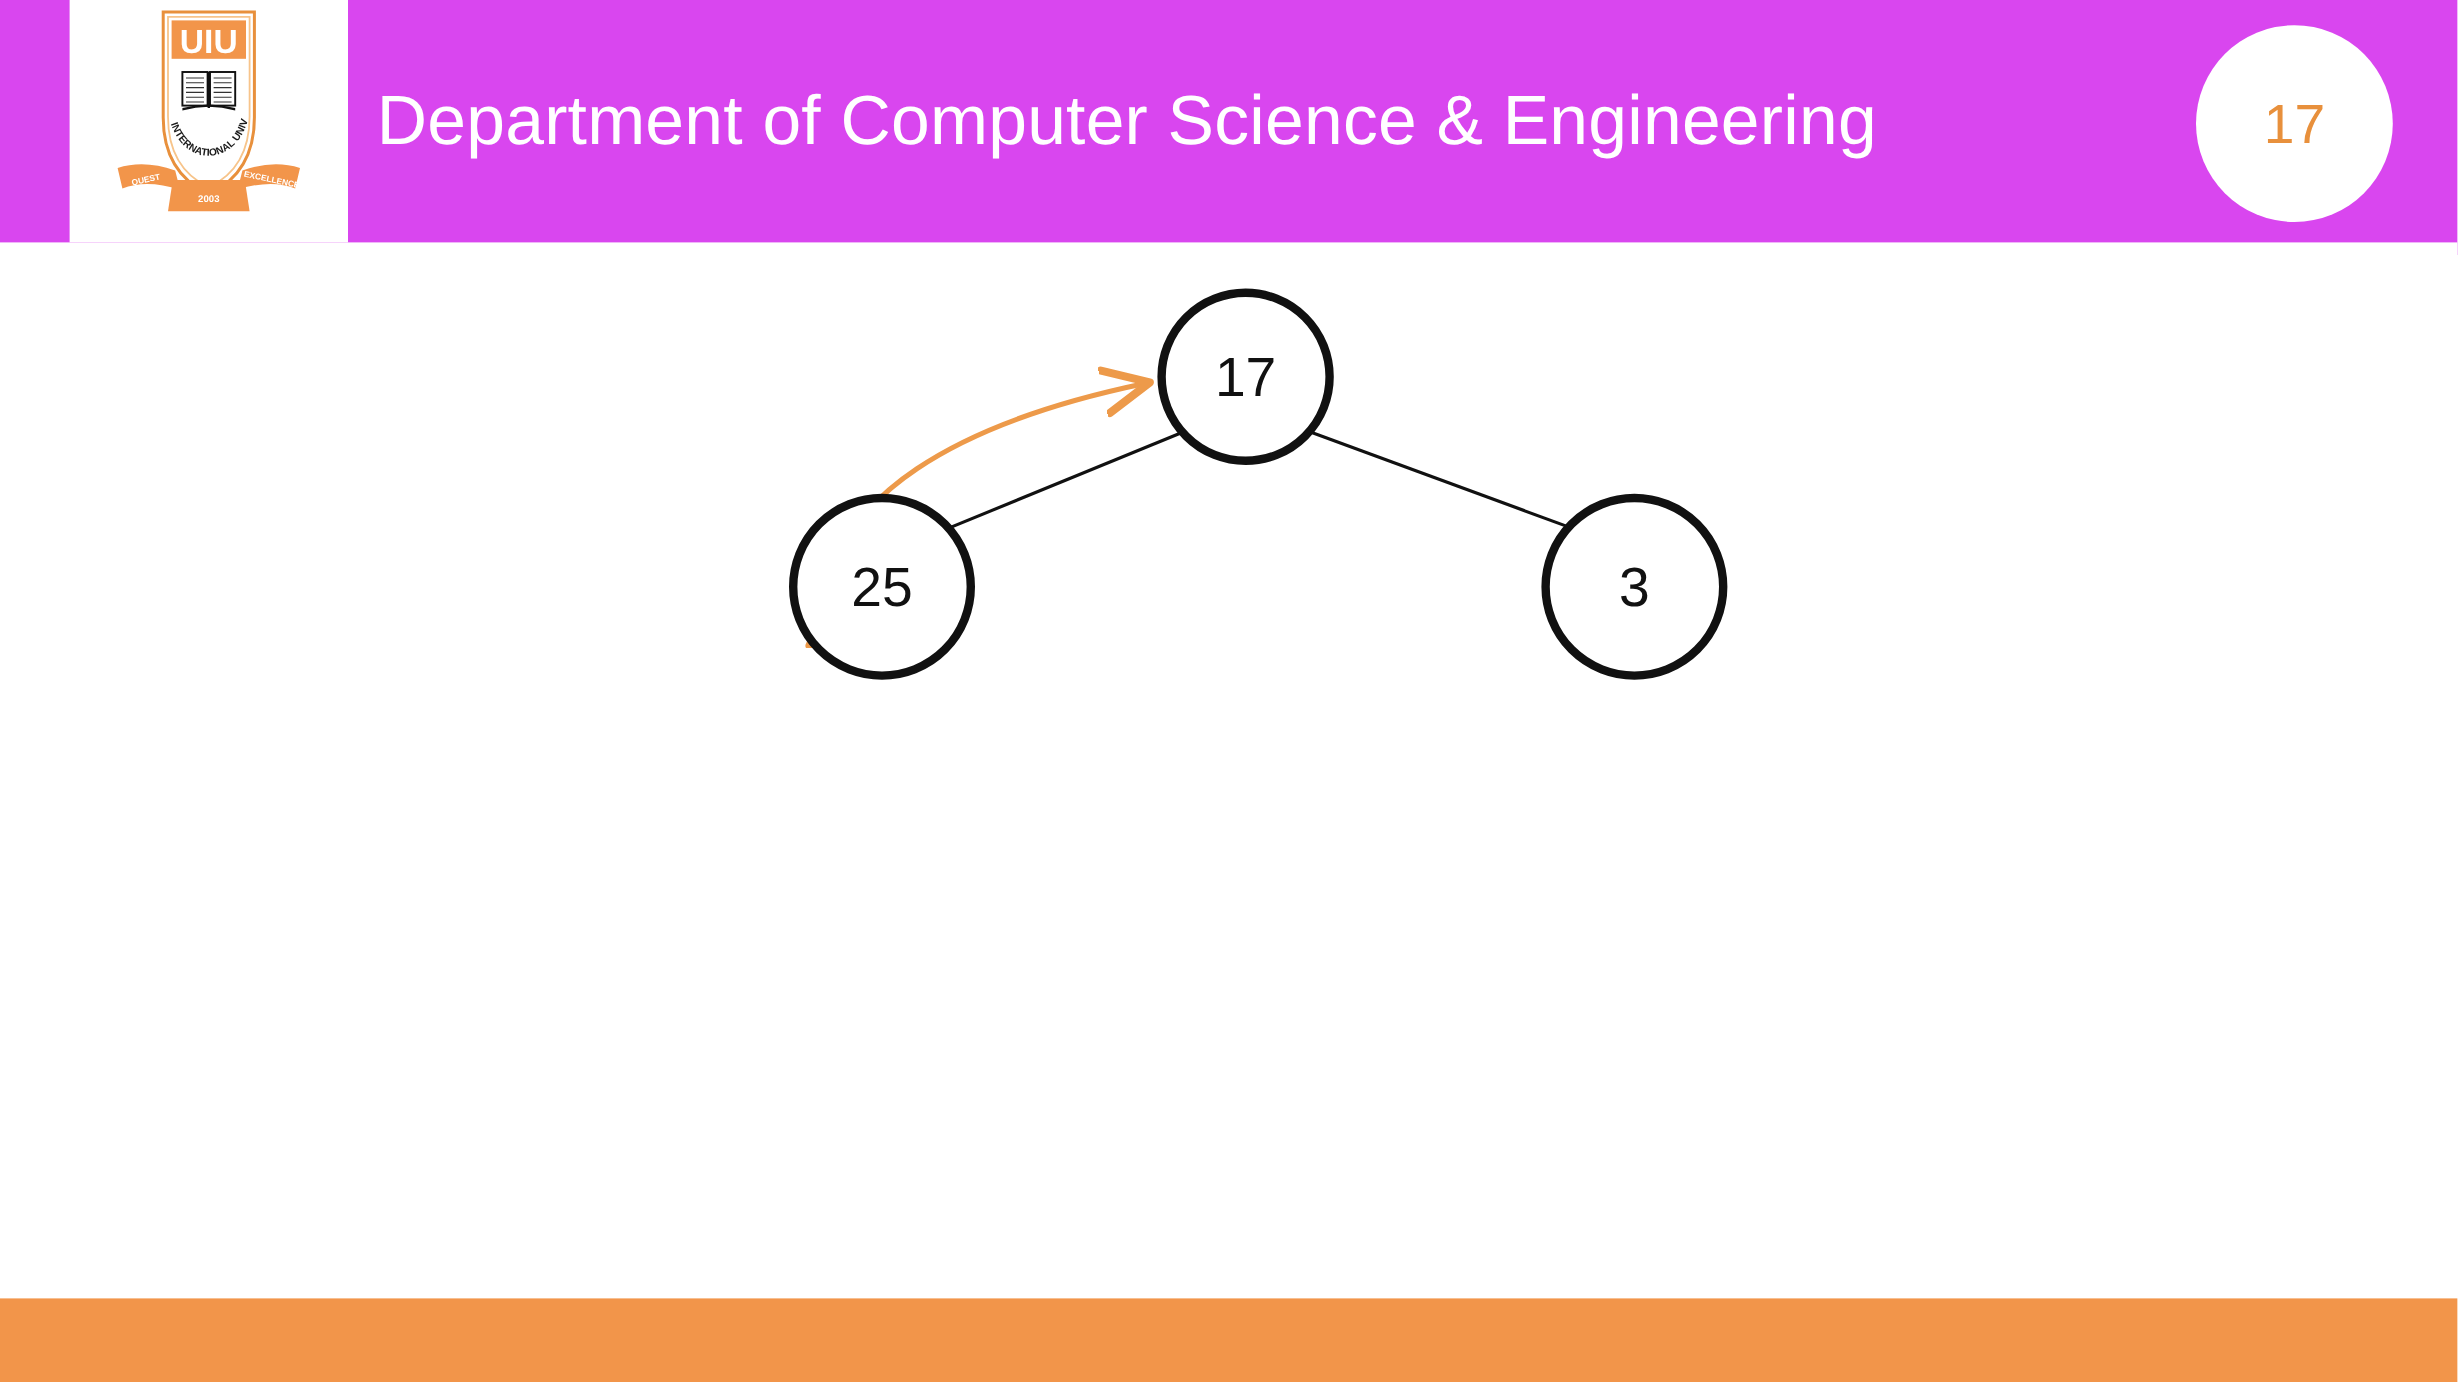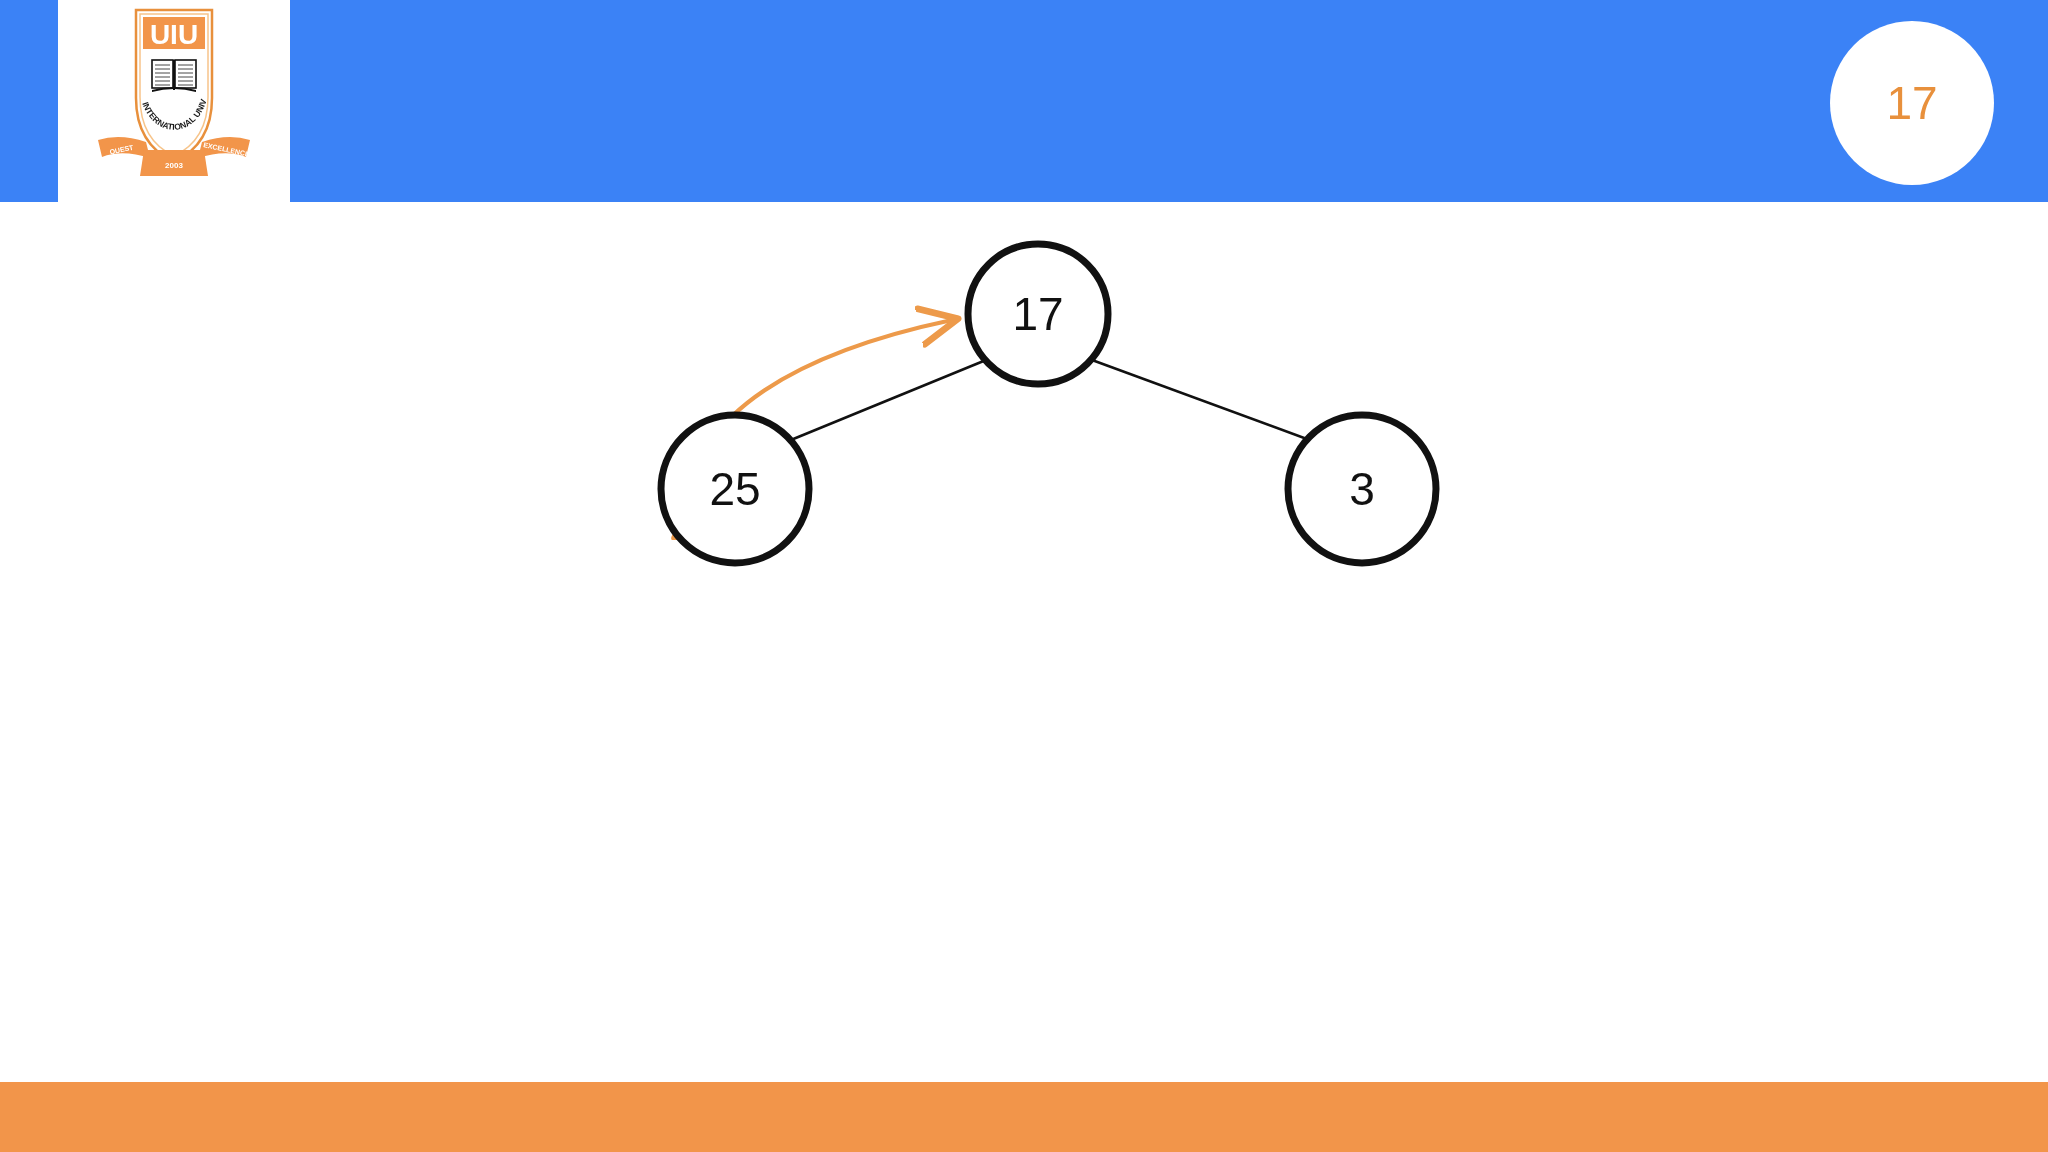--- a/index.html
+++ b/index.html
@@ -15,21 +15,21 @@
     font-family: "Liberation Sans", sans-serif;
   }
 
   
   #header-band {
     position: absolute;
     left: 0;
     top: 0;
     width: 2048px;
     height: 228px;
-    background: #3b82f6;
+    background: #d946ef;
   }
   #logo-plate {
     position: absolute;
     left: 58px;
     top: 0;
     width: 232px;
     height: 202px;
     background: #ffffff;
   }
   #logo-mark {
@@ -167,20 +167,21 @@
     </text>
 
     <path d="M40 138 Q62 131 88 140 L92 156 Q64 147 44 155 Z" fill="#F2954A"></path>
     <path d="M144 140 Q170 131 192 138 L188 155 Q168 147 140 156 Z" fill="#F2954A"></path>
     <path d="M86 148 L146 148 L150 174 L82 174 Z" fill="#F2954A"></path>
     <text x="64" y="150" font-family="'Liberation Sans', sans-serif" font-size="7" font-weight="700" fill="#FFFFFF" text-anchor="middle" transform="rotate(-12 64 150)">QUEST</text>
     <text x="168" y="150" font-family="'Liberation Sans', sans-serif" font-size="7" font-weight="700" fill="#FFFFFF" text-anchor="middle" transform="rotate(12 168 150)">EXCELLENCE</text>
     <text x="116" y="166" font-family="'Liberation Sans', sans-serif" font-size="8" font-weight="700" fill="#FFFFFF" text-anchor="middle">2003</text>
   </svg>
 
+  <div id="header-title">Department of Computer Science &amp; Engineering</div>
 
   <div id="page-number-badge">
     <span id="page-number-label">17</span>
   </div>
 </div>
 
 <div id="slide-body">
 
   <svg id="tree-canvas" viewBox="0 0 2048 880">
     <defs>

